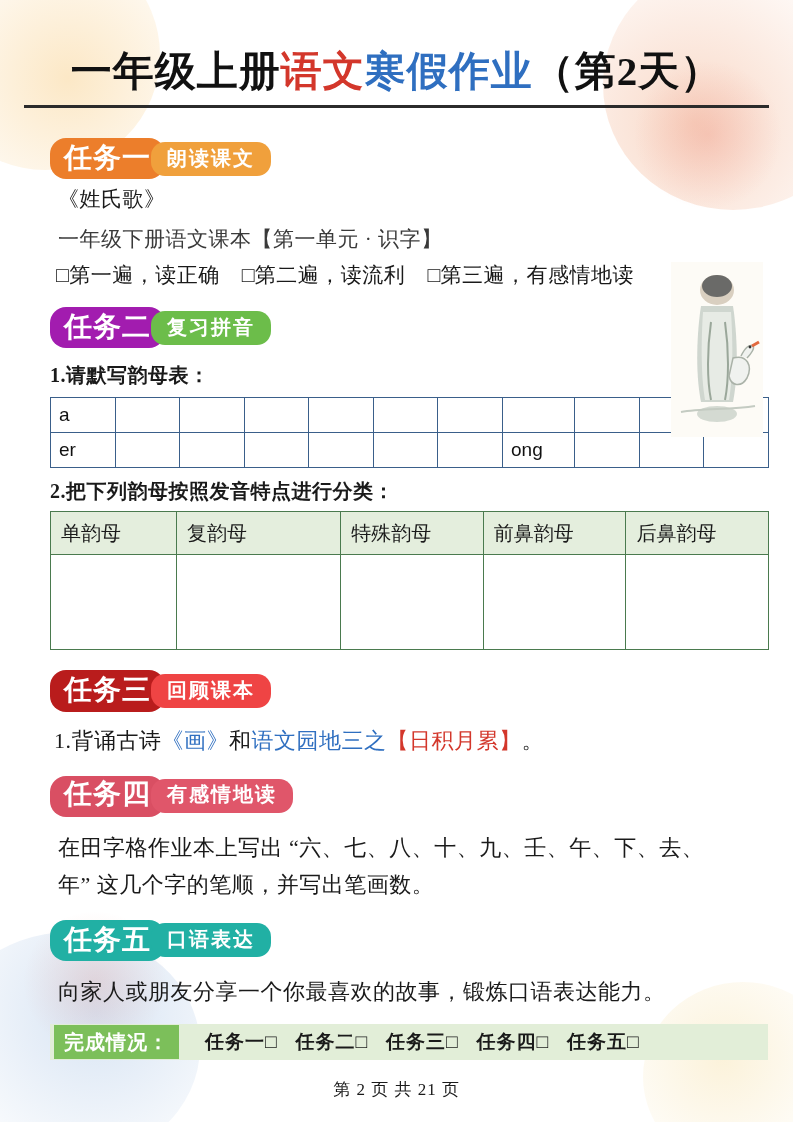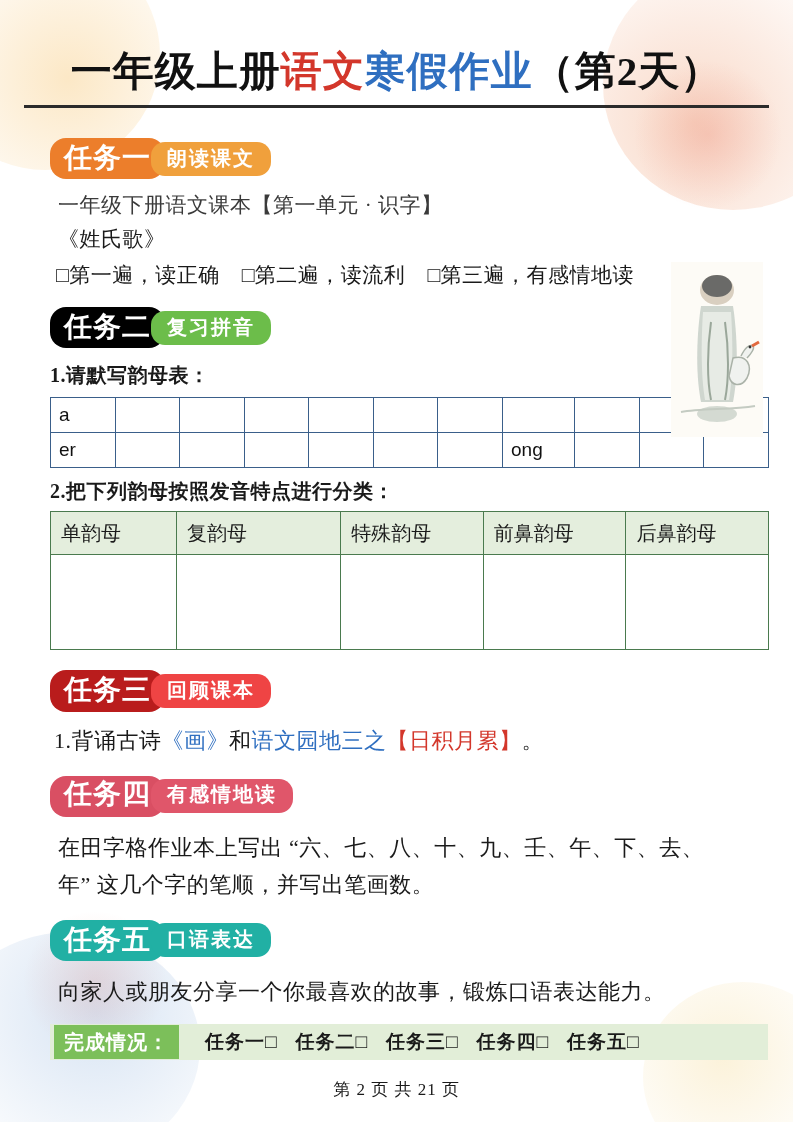--- a/index.html
+++ b/index.html
@@ -116,21 +116,21 @@
     font-weight: bold;
     font-size: 20px;
     padding: 5px 16px 6px 16px;
     border-radius: 14px;
     letter-spacing: 2px;
     margin-left: -14px;
     line-height: 1.15;
   }
   .pill-orange { background: #ec7e2b; }
   .lbl-orange  { background: #f0a03c; }
-  .pill-green  { background: #000000; }
+  .pill-green  { background: #a21caf; }
   .lbl-green   { background: #6cbd4a; }
   .pill-blue   { background: #b91c1c; }
   .lbl-blue    { background: #ef4444; }
   .pill-red    { background: #d94f63; }
   .lbl-red     { background: #e0566a; }
   .pill-teal   { background: #21b0a4; }
   .lbl-teal    { background: #21b0a4; }
 
   
   .body-line {
@@ -291,22 +291,22 @@
     <path d="M70 94 C74 86, 78 82, 82 84 C84 86, 80 92, 76 96" fill="#f0f2ef" stroke="#aab2a8" stroke-width="1.5"></path>
     <path d="M81 84 L88 80" stroke="#e2693e" stroke-width="3"></path>
     <circle cx="79" cy="85" r="1.4" fill="#333"></circle>
     <path d="M10 150 C30 146, 60 148, 84 144" stroke="#c4cbc2" stroke-width="2" fill="none"></path>
   </svg>
 
   <div class="task-row" style="margin-top:30px;">
     <span class="task-pill pill-orange">任务一</span>
     <span class="task-label lbl-orange">朗读课文</span>
   </div>
+  <div class="body-line" style="margin-top:6px;">《姓氏歌》</div>
   <div class="body-line sub">一年级下册语文课本【第一单元 · 识字】</div>
-  <div class="body-line" style="margin-top:6px;">《姓氏歌》</div>
   <div class="chk-line">
     <span>□第一遍，读正确</span><span class="gap"></span><span>□第二遍，读流利</span><span class="gap"></span><span>□第三遍，有感情地读</span>
   </div>
 
   <div class="task-row" style="margin-top:18px;">
     <span class="task-pill pill-green">任务二</span>
     <span class="task-label lbl-green">复习拼音</span>
   </div>
 
   <div class="q-line">1.请默写韵母表：</div>

